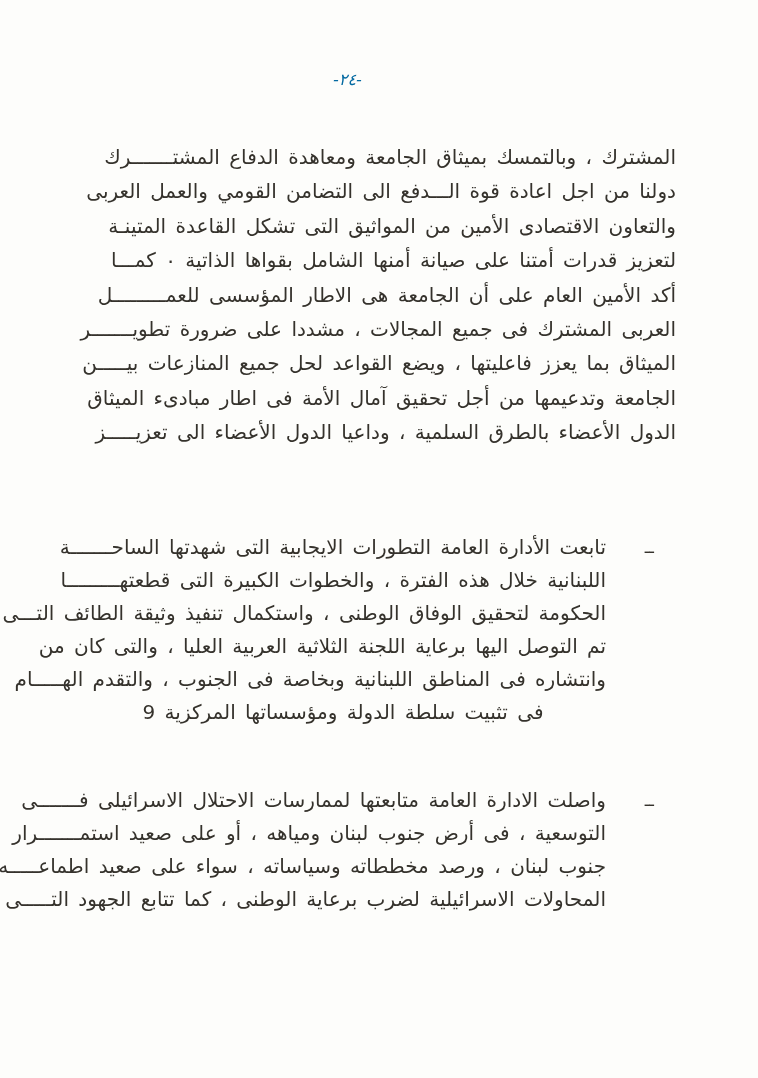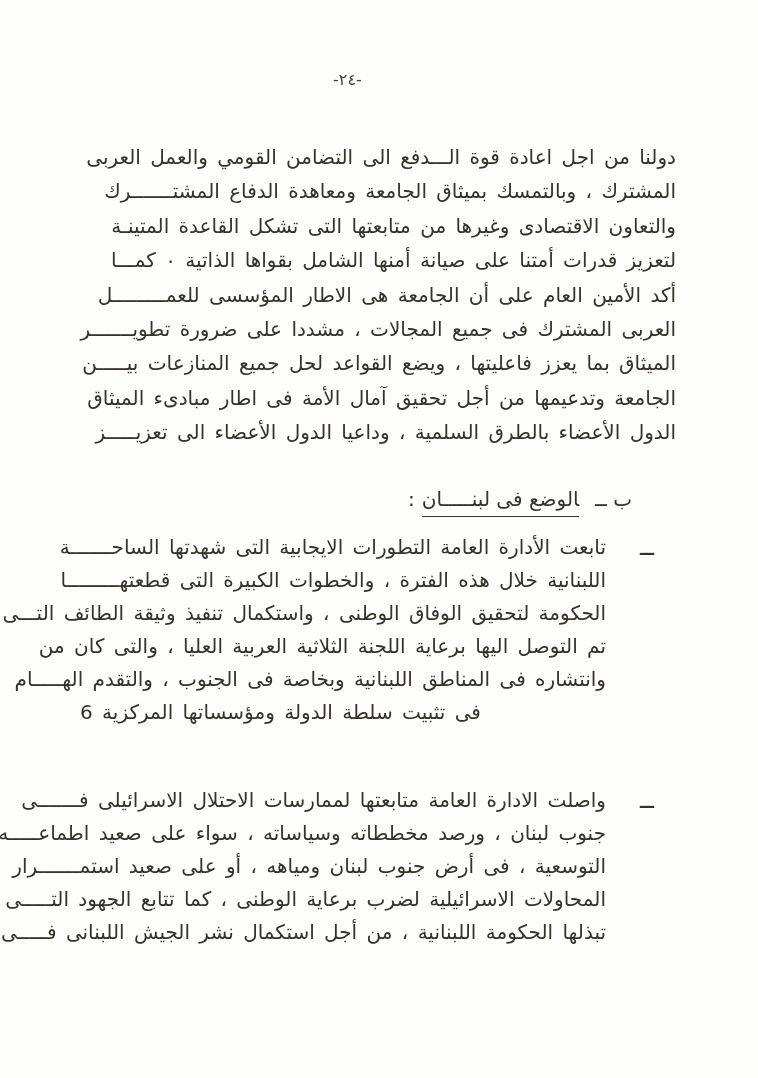--- a/index.html
+++ b/index.html
@@ -13,21 +13,22 @@
     font-family:"DejaVu Sans",sans-serif;
     color:#35322c;
     overflow:hidden;
   }
   .page-number{
     position:absolute;
     top:70px;left:333px;
     direction:ltr;
     font-size:16px;
     letter-spacing:3px;
-    color:#404040;
+    color:#0369a1;
+    font-style:italic;
   }
   .intro{
     position:absolute;
     top:140px;right:82px;
     width:594px;
   }
   .intro .line{
     text-align:right;
     font-size:20px;
     line-height:34.4px;
@@ -48,74 +49,70 @@
   .heading .h-colon{margin-right:7px;}
   .bullet{
     position:absolute;
     right:104px;
     display:flex;
     align-items:flex-start;
   }
   .bullet .b-marker{
     width:22px;
     margin-left:26px;
-    font-size:24px;
+    font-size:16px;
     line-height:33px;
     flex:0 0 auto;
   }
   .bullet .b-lines{width:526px;}
   .bullet .line{
-    text-align:left;
+    text-align:center;
     font-size:20px;
     line-height:33px;
     word-spacing:3px;
     white-space:nowrap;
   }
   .bullet-1{top:531px;}
   .bullet-2{top:784px;}
 </style>
 </head>
 <body>
 
 <div class="page">
 
   <div class="page-number">-٢٤-</div>
 
   <div class="intro">
+    <div class="line">المشترك ، وبالتمسك بميثاق الجامعة ومعاهدة الدفاع المشتـــــــرك</div>
     <div class="line">دولنا من اجل اعادة قوة الـــدفع الى التضامن القومي والعمل العربى</div>
-    <div class="line">المشترك ، وبالتمسك بميثاق الجامعة ومعاهدة الدفاع المشتـــــــرك</div>
-    <div class="line">والتعاون الاقتصادى وغيرها من متابعتها التى تشكل القاعدة المتينـة</div>
+    <div class="line">والتعاون الاقتصادى الأمين من المواثيق التى تشكل القاعدة المتينـة</div>
     <div class="line">لتعزيز قدرات أمتنا على صيانة أمنها الشامل بقواها الذاتية ٠ كمـــا</div>
     <div class="line">أكد الأمين العام على أن الجامعة هى الاطار المؤسسى للعمـــــــــل</div>
     <div class="line">العربى المشترك فى جميع المجالات ، مشددا على ضرورة تطويـــــــر</div>
     <div class="line">الميثاق بما يعزز فاعليتها ، ويضع القواعد لحل جميع المنازعات بيـــــن</div>
     <div class="line">الجامعة وتدعيمها من أجل تحقيق آمال الأمة فى اطار مبادىء الميثاق</div>
     <div class="line">الدول الأعضاء بالطرق السلمية ، وداعيا الدول الأعضاء الى تعزيـــــز</div>
   </div>
 
-  <div class="heading">
-    <span class="h-marker">ب ــ</span><span class="h-title">الوضع فى لبنـــــان</span><span class="h-colon">:</span>
-  </div>
 
   <div class="bullet bullet-1">
     <div class="b-marker">ــ</div>
     <div class="b-lines">
       <div class="line">تابعت  الأدارة العامة التطورات الايجابية التى شهدتها الساحـــــــة</div>
       <div class="line">اللبنانية خلال هذه الفترة ،  والخطوات الكبيرة التى قطعتهـــــــــا</div>
       <div class="line">الحكومة لتحقيق الوفاق الوطنى ، واستكمال تنفيذ وثيقة الطائف التـــى</div>
       <div class="line">تم التوصل اليها برعاية اللجنة الثلاثية العربية العليا ، والتى كان من</div>
       <div class="line">وانتشاره فى المناطق اللبنانية وبخاصة فى الجنوب ، والتقدم الهـــــام</div>
-      <div class="line">فى تثبيت سلطة الدولة ومؤسساتها المركزية 6</div>
+      <div class="line">فى تثبيت سلطة الدولة ومؤسساتها المركزية 9</div>
     </div>
   </div>
 
   <div class="bullet bullet-2">
     <div class="b-marker">ــ</div>
     <div class="b-lines">
       <div class="line">واصلت الادارة العامة متابعتها لممارسات الاحتلال الاسرائيلى فـــــــى</div>
+      <div class="line">التوسعية ، فى أرض جنوب لبنان ومياهه ، أو على صعيد استمـــــــرار</div>
       <div class="line">جنوب لبنان ، ورصد مخططاته وسياساته ، سواء على صعيد اطماعـــــه</div>
-      <div class="line">التوسعية ، فى أرض جنوب لبنان ومياهه ، أو على صعيد استمـــــــرار</div>
       <div class="line">المحاولات الاسرائيلية لضرب برعاية الوطنى ، كما تتابع الجهود التـــــى</div>
-      <div class="line">تبذلها الحكومة اللبنانية ، من أجل  استكمال نشر الجيش اللبنانى فـــــى</div>
     </div>
   </div>
 
 </div>
 
 </body></html>

